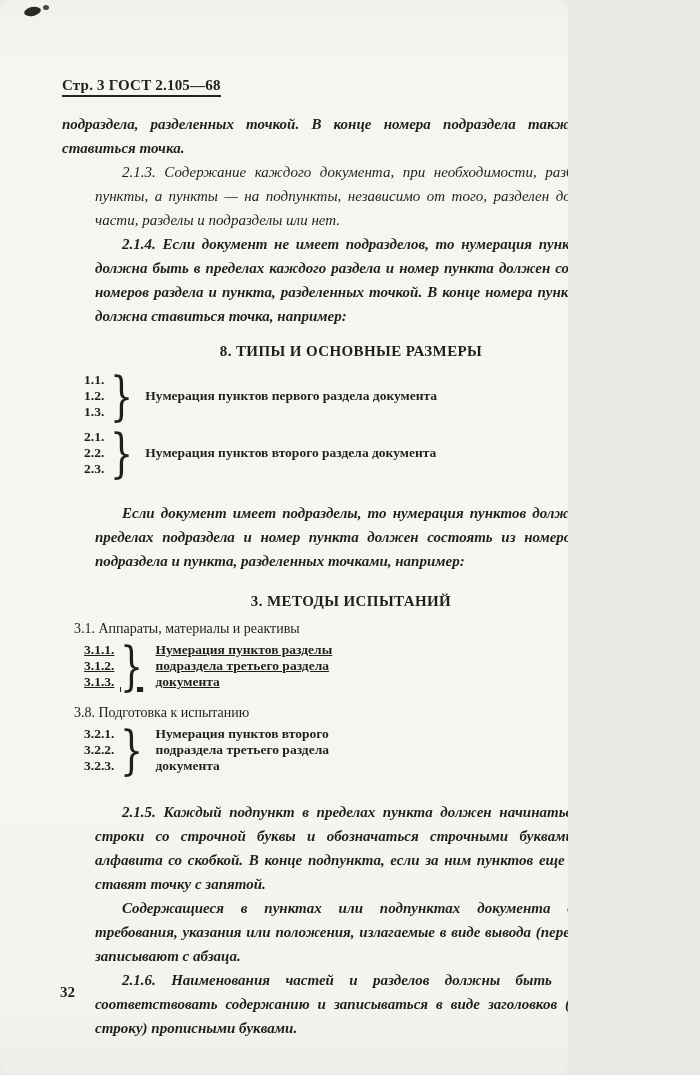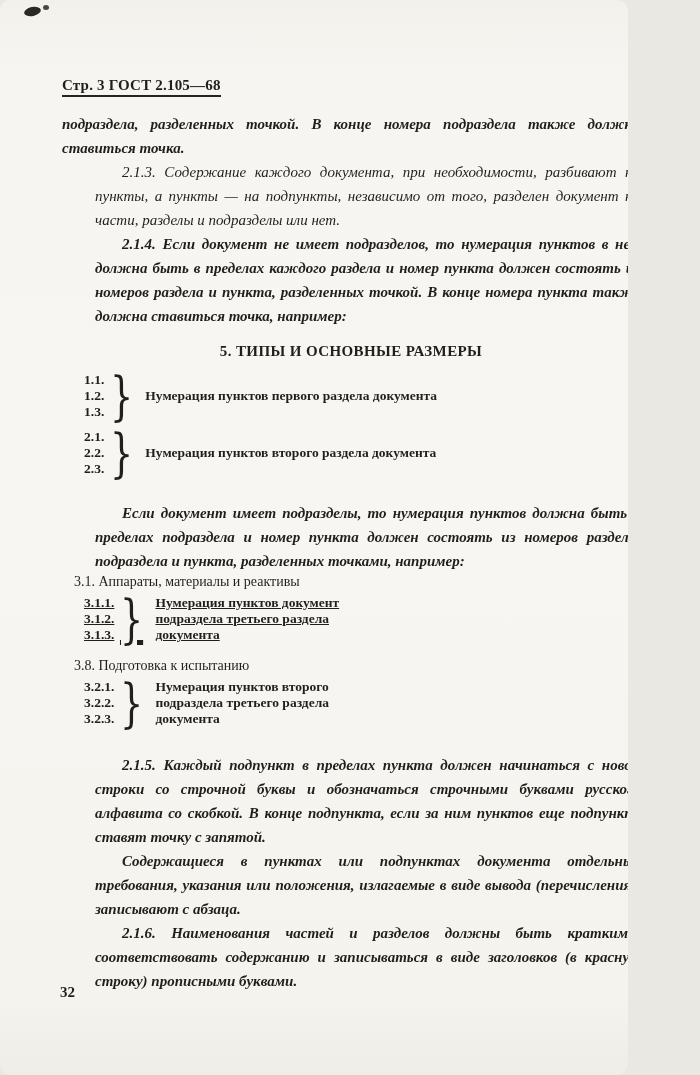--- a/index.html
+++ b/index.html
@@ -1,21 +1,21 @@
 <!DOCTYPE html>
 <html lang="ru"><head>
 <meta charset="utf-8">
 <style>
   * { margin:0; padding:0; box-sizing:border-box; }
   html, body { width:700px; }
   body { background:#e9e8e3; }
 
   .page {
     position:relative;
-    width:628px; height:1075px;
+    width:568px; height:1075px;
     background:linear-gradient(180deg,#f2f1ec 0%, #f6f5f1 7%, #f7f6f2 50%, #f4f3ee 93%, #eeede7 100%);
     font-family:"Liberation Serif","DejaVu Serif",serif;
     color:#211f1b;
     overflow:hidden;
     border-radius:11px;
   }
 
   .ink-spot {
     position:absolute;
     background:#2b2925;
@@ -87,21 +87,21 @@
   <div class="content">
 
     <div class="doc-header">Стр. 3 ГОСТ 2.105—68</div>
 
     <p class="para bold">подраздела, разделенных точкой. В конце номера подраздела также должна ставиться точка.</p>
 
     <p class="para ind">2.1.3. Содержание каждого документа, при необходимости, разбивают на пункты, а пункты — на подпункты, независимо от того, разделен документ на части, разделы и подразделы или нет.</p>
 
     <p class="para ind bold">2.1.4. Если документ не имеет подразделов, то нумерация пунктов в нем должна быть в пределах каждого раздела и номер пункта должен состоять из номеров раздела и пункта, разделенных точкой. В конце номера пункта также должна ставиться точка, например:</p>
 
-    <div class="sec-heading h-one">5. ТИПЫ И ОСНОВНЫЕ РАЗМЕРЫ</div>
+    <div class="sec-heading h-one">8. ТИПЫ И ОСНОВНЫЕ РАЗМЕРЫ</div>
 
     <div class="brace-list list-gap-a">
       <div class="nums">
         <div>1.1.</div>
         <div>1.2.</div>
         <div>1.3.</div>
       </div>
       <div class="brace">}</div>
       <div class="cap">Нумерация пунктов первого раздела документа</div>
     </div>
@@ -112,32 +112,33 @@
         <div>2.1.</div>
         <div>2.2.</div>
         <div>2.3.</div>
       </div>
       <div class="brace">}</div>
       <div class="cap">Нумерация пунктов второго раздела документа</div>
     </div>
 
     <p class="para ind bold mt-mid">Если документ имеет подразделы, то нумерация пунктов должна быть в пределах подраздела и номер пункта должен состоять из номеров раздела, подраздела и пункта, разделенных точками, например:</p>
 
+    <div class="sec-heading h-three">3. МЕТОДЫ ИСПЫТАНИЙ</div>
 
     <div class="sub-head">3.1. Аппараты, материалы и реактивы</div>
 
     <div class="brace-list list-gap-b">
       <div class="nums">
         <div>3.1.1.</div>
         <div>3.1.2.</div>
         <div>3.1.3.</div>
       </div>
       <div class="brace">}</div>
       <div class="cap">
-        <div>Нумерация пунктов документ</div>
+        <div>Нумерация пунктов разделы</div>
         <div>подраздела третьего раздела</div>
         <div>документа</div>
       </div>
     </div>
 
     <div class="sub-head">3.8. Подготовка к испытанию</div>
 
     <div class="brace-list">
       <div class="nums">
         <div>3.2.1.</div>

